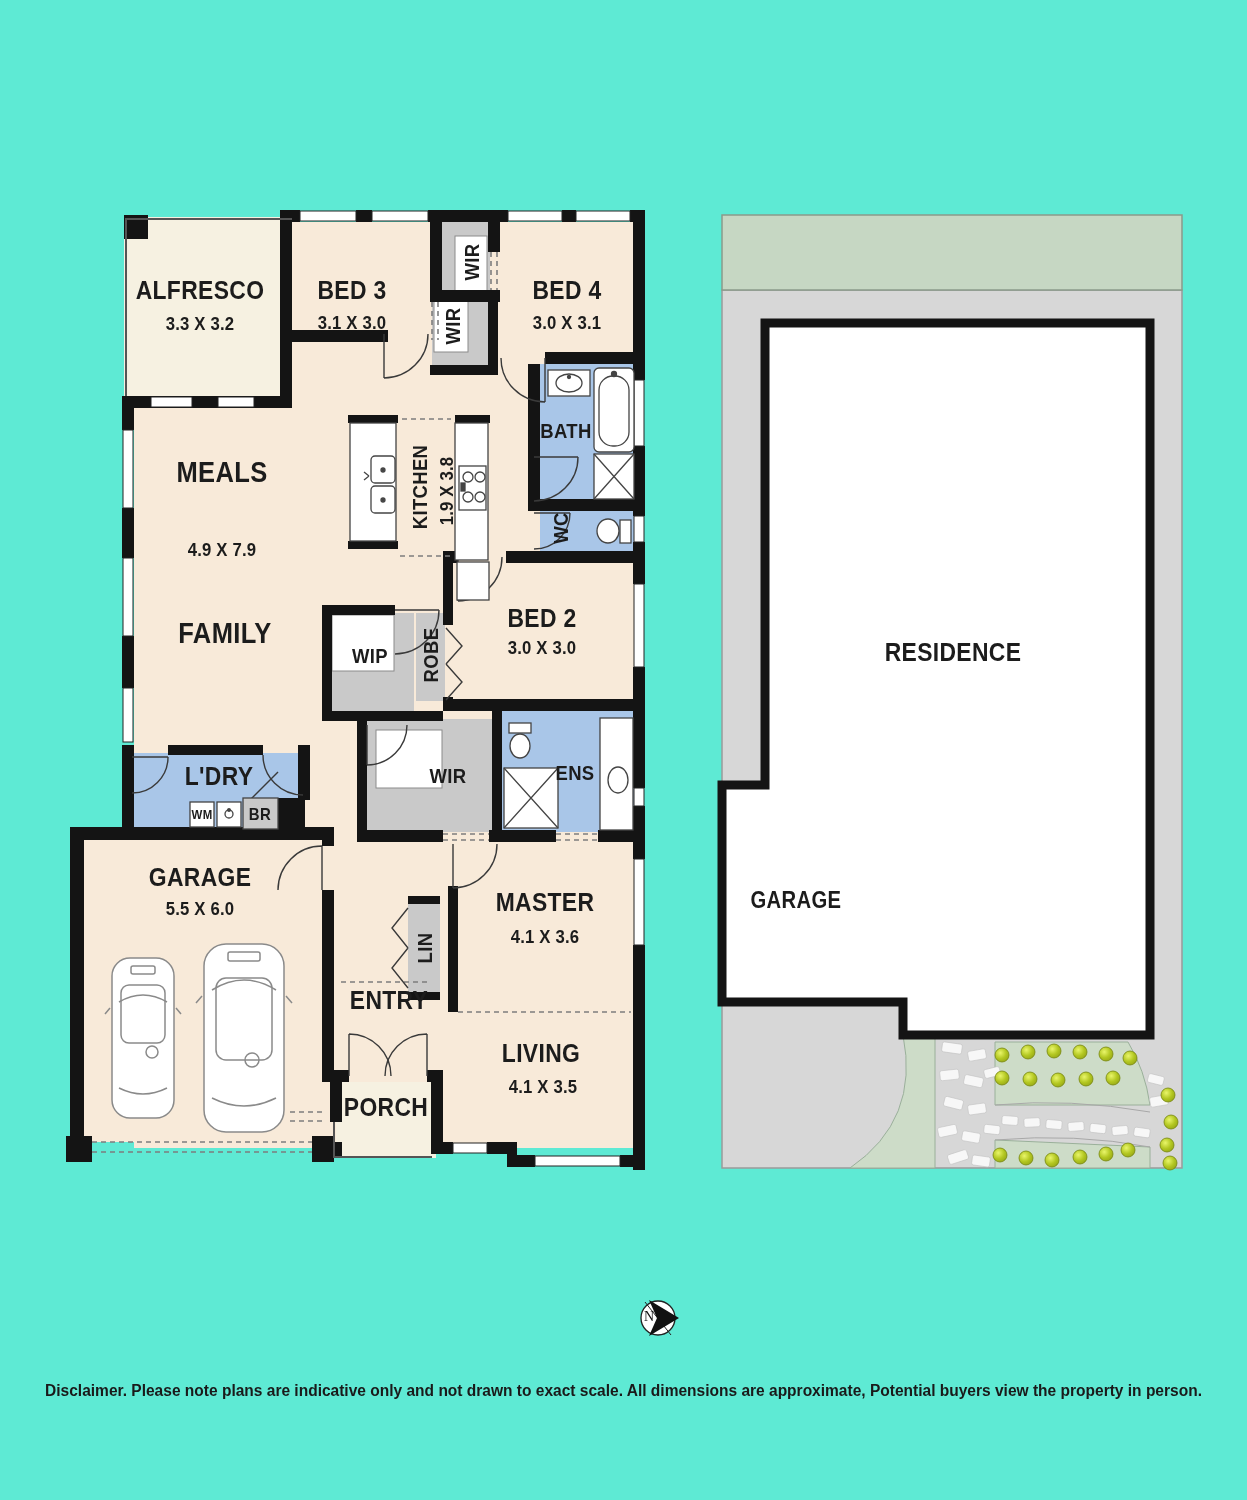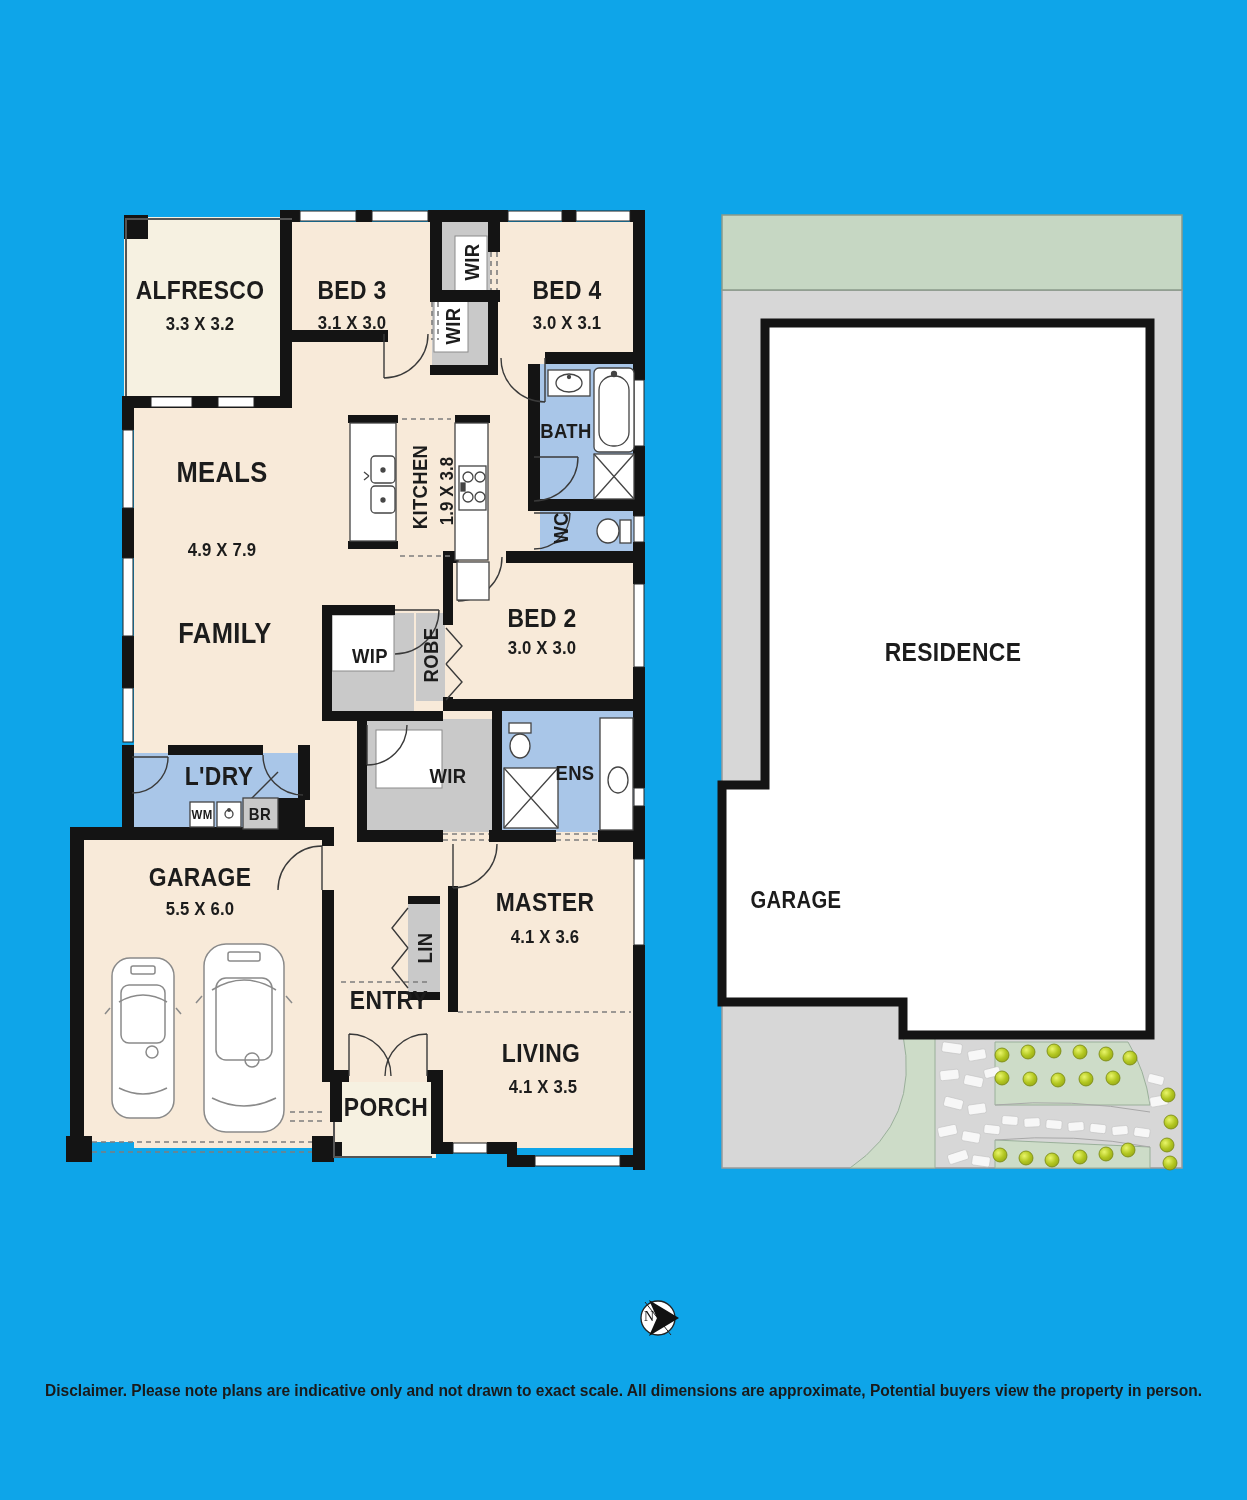--- a/index.html
+++ b/index.html
@@ -1,16 +1,16 @@
 <!DOCTYPE html>
 <html><head>
 <meta charset="utf-8">
 <style>
   html,body{margin:0;padding:0;background:#ffffff;}
-  #stage{position:relative;width:1247px;height:1500px;background:#0ea5e9;overflow:hidden;
+  #stage{position:relative;width:1247px;height:1500px;background:#5eead4;overflow:hidden;
          font-family:"Liberation Sans",sans-serif;}
   #plansvg{position:absolute;left:0;top:0;}
   .lbl{position:absolute;transform:translate(-50%,-50%) scaleX(.88);
        font-weight:700;color:#1c1c1c;white-space:nowrap;letter-spacing:.4px;line-height:1;}
   .lbl.v{transform:translate(-50%,-50%) rotate(-90deg) scaleX(.88);}
   .s29{font-size:29px;}
   .s26{font-size:26px;}
   .s23{font-size:23px;}
   .s21{font-size:21px;}
   .s19{font-size:19px;font-weight:700;}

